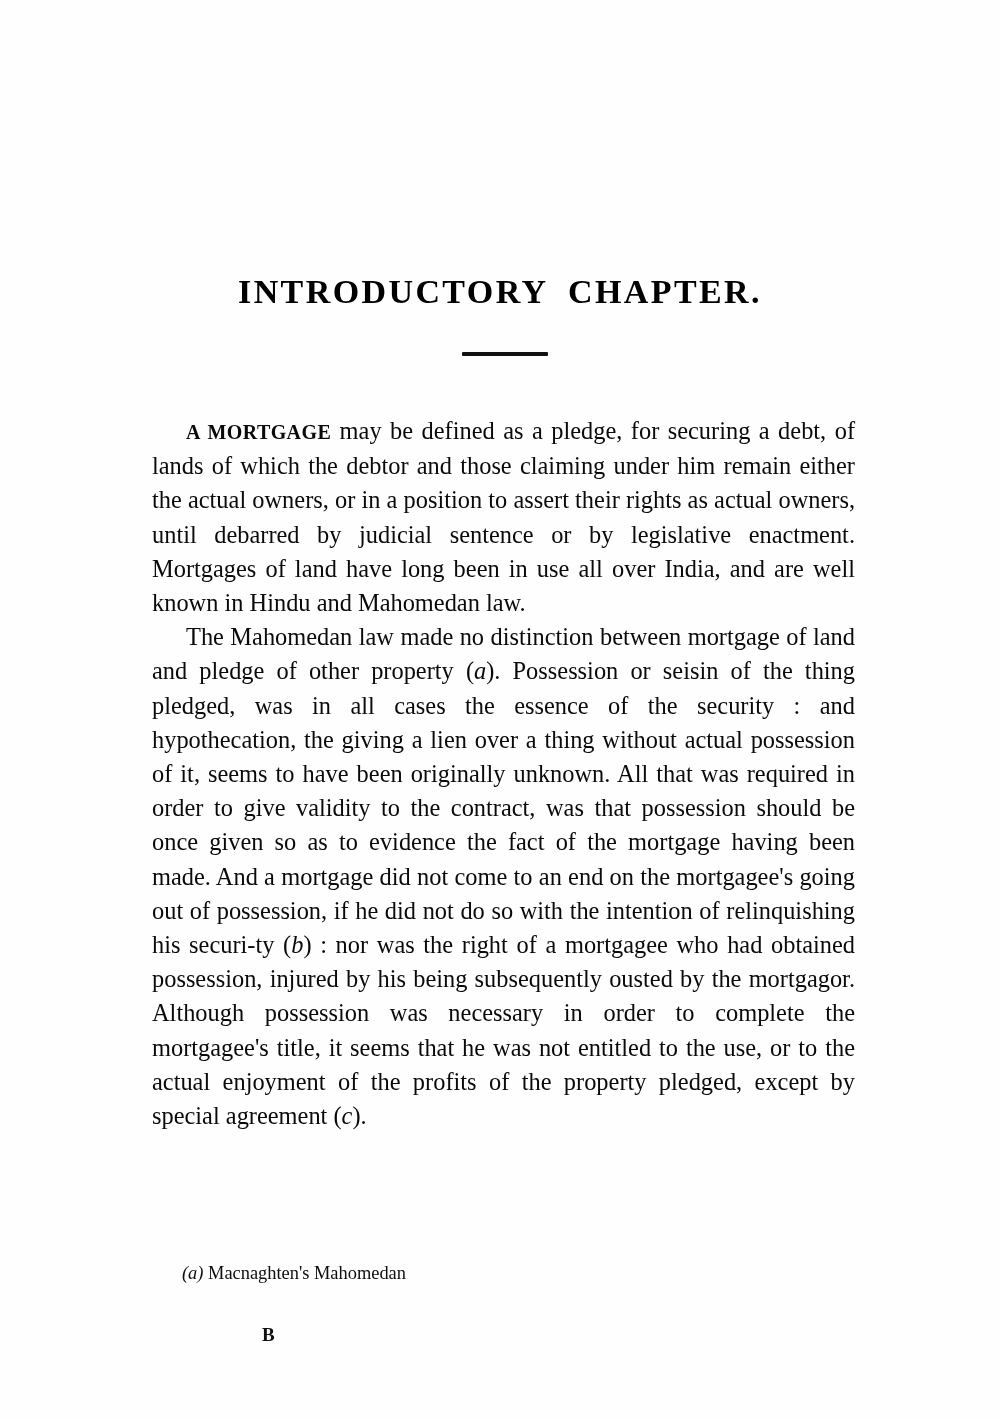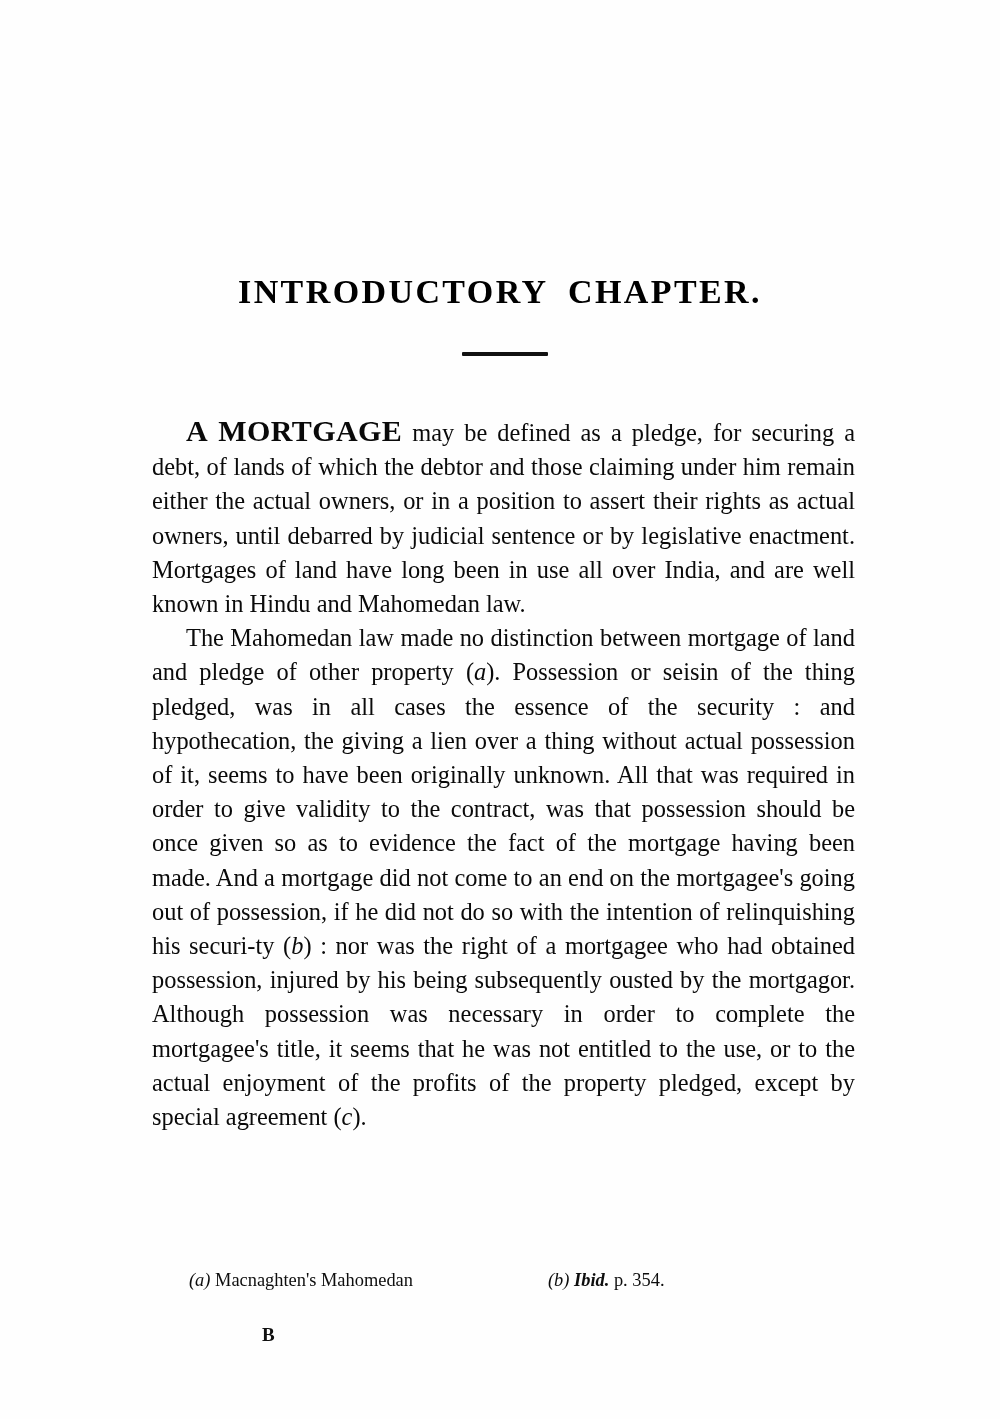--- a/index.html
+++ b/index.html
@@ -60,21 +60,21 @@
     text-justify: inter-word;
     color: #0a0a0a;
   }
 
   .body-block p {
     margin: 0;
     text-indent: 34px;
   }
 
   .smallcaps {
-    font-size: 30px;
+    font-size: 20px;
     letter-spacing: 0.4px;
     font-weight: 600;
   }
 
   .fn-ref {
     font-style: italic;
   }
 
   
   .footnotes {
@@ -86,21 +86,21 @@
     line-height: 26px;
     color: #0d0d0d;
   }
   .fn-col {
     position: absolute;
     top: 0;
   }
   .fn-col-left  { left: 0px;   width: 360px; }
   .fn-col-right { left: 385px; width: 318px; }
 
-  .fn-item { margin: 11px; font-family: Liberation Serif, serif; }
+  .fn-item { margin: 4px; font-family: Liberation Serif, serif; }
   .fn-item.indent { text-indent: 26px; }
   .fn-marker { font-style: italic; }
   .fn-ibid { font-style: italic; font-weight: 600; }
 
   
   .signature-mark {
     position: absolute;
     left: 262px;
     top: 1324px;
     font-size: 19px;
@@ -126,20 +126,19 @@
 
   </div>
 
   <div class="footnotes">
 
     <div class="fn-col fn-col-left">
       <p class="fn-item indent"><span class="fn-marker">(a)</span><span> Macnaghten's  Mahomedan</span></p>
     </div>
 
     <div class="fn-col fn-col-right">
-      <p class="fn-item"><span class="fn-marker">(b)</span><span>&nbsp;</span><span class="fn-ibid">Ibid.</span><span> p. 354.</span></p>
     </div>
 
   </div>
 
   <div class="signature-mark">B</div>
 
 </div>
 
 </body></html>

